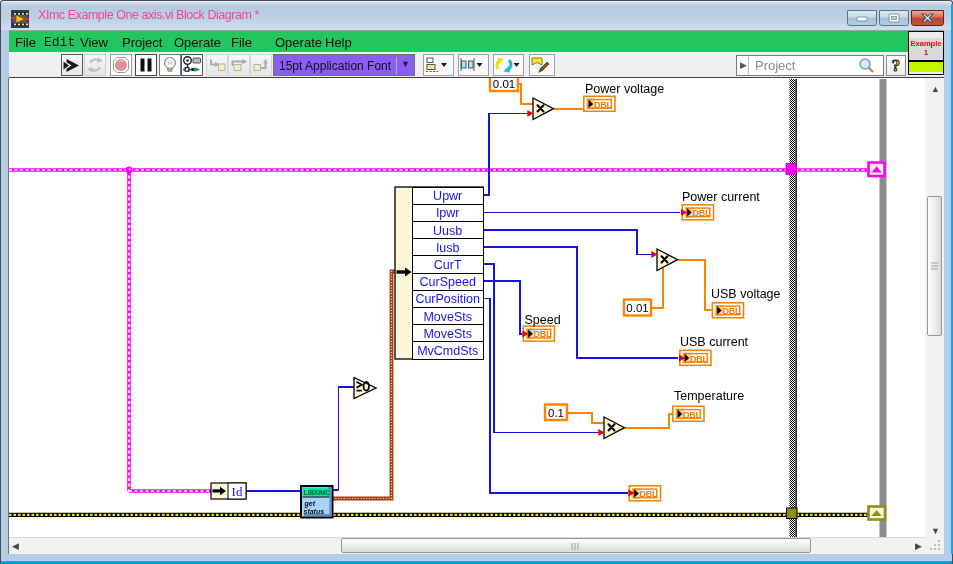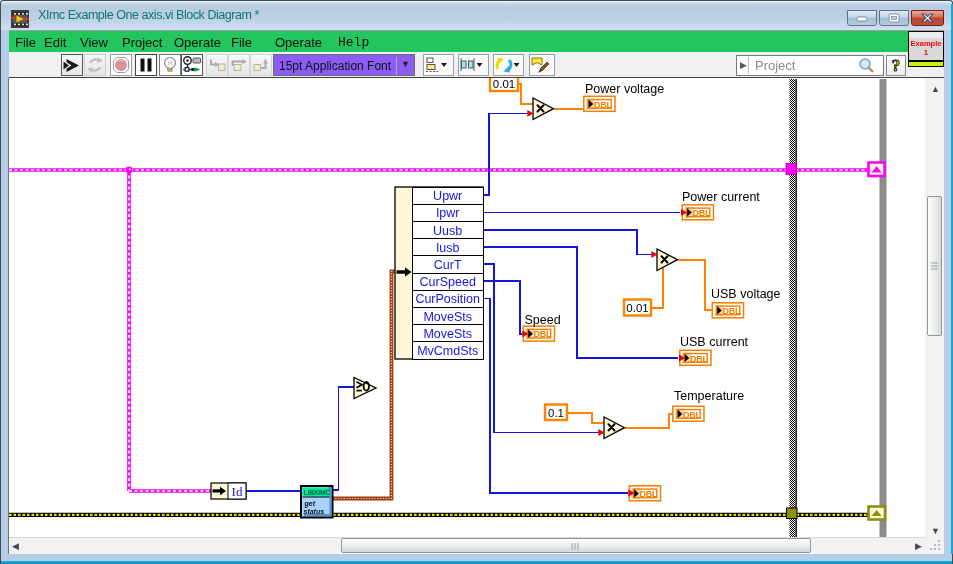--- a/index.html
+++ b/index.html
@@ -4,21 +4,21 @@
 <style>
   html,body{margin:0;padding:0;}
   #win{position:relative;width:953px;height:564px;font-family:"Liberation Sans",sans-serif;background:#fff;overflow:hidden;}
   .abs{position:absolute;}
   
   #titlebar{left:0;top:0;width:953px;height:30px;background:linear-gradient(#f2f6fb 0%,#c9d9ea 7%,#b7cce2 20%,#bdd0e5 60%,#d0deee 100%);border:1px solid #454c54;border-bottom:none;border-radius:3px 3px 0 0;box-sizing:border-box;}
   #frameL{left:0;top:30px;width:9px;height:524px;background:#b5cde7;border-left:1px solid #454c54;box-sizing:border-box;}
   #frameR{left:944px;top:30px;width:9px;height:524px;background:#b5cde7;}
   #frameB{left:0;top:554px;width:953px;height:10px;background:#b5cde7;border:1px solid #454c54;border-top:none;box-sizing:border-box;}
   #frameB2{left:1px;top:560.5px;width:951px;height:3px;background:linear-gradient(#19b2e2,#0c84b4);}
-  #titletext{left:38px;top:8px;font-size:12.5px;letter-spacing:-0.45px;color:#0f766e;white-space:pre;}
+  #titletext{left:38px;top:8px;font-size:12.5px;letter-spacing:-0.45px;color:#ec4899;white-space:pre;}
   
   .wbtn{top:10px;height:16px;border-radius:0 0 3px 3px;box-sizing:border-box;border:1px solid #5d7185;}
   #btnmin{left:847px;width:30px;background:linear-gradient(#dfeaf6,#c3d6e9 45%,#a9c0d9 50%,#b4cbe0);}
   #btnmax{left:879px;width:30px;background:linear-gradient(#dfeaf6,#c3d6e9 45%,#a9c0d9 50%,#b4cbe0);}
   #btncls{left:911px;width:33px;background:linear-gradient(#eda99a,#d86a55 45%,#bc4530 50%,#c4513a);border-color:#6e2014;}
   
   #menubar{left:9px;top:30px;width:935px;height:22px;background:#22c55e;border-top:1px solid #9aa0a6;box-sizing:border-box;}
   .mi{position:absolute;top:4px;font-size:13px;color:#111;}
   
   #toolbar{left:9px;top:52px;width:935px;height:26.5px;background:#eef0f1;border-bottom:2px solid #3f3f3f;box-sizing:border-box;}
@@ -69,27 +69,27 @@
       </svg>
   </div>
   <div class="abs wbtn" id="btncls">
     <svg width="31" height="14">
         <path d="M10 3 L13 3 L15.5 5.5 L18 3 L21 3 L17 7 L21 11 L18 11 L15.5 8.5 L13 11 L10 11 L14 7 Z" fill="#fff" stroke="#3d5a78" stroke-width="1.1"></path>
       </svg>
   </div>
 
   <div class="abs" id="menubar">
     <span class="mi" style="left:6px;">File</span>
-    <span class="mi" style="left:35px;">Edit</span>
+    <span class="mi" style="left:35px;font-family:Liberation Mono, monospace;">Edit</span>
     <span class="mi" style="left:71px;">View</span>
     <span class="mi" style="left:113px;">Project</span>
     <span class="mi" style="left:165px;">Operate</span>
     <span class="mi" style="left:222px;">File</span>
     <span class="mi" style="left:266px;">Operate</span>
-    <span class="mi" style="left:329px;font-family:Liberation Mono, monospace;">Help</span>
+    <span class="mi" style="left:316px;">Help</span>
   </div>
 
   <div class="abs" id="toolbar">
     <div class="tbtn" style="left:52px;border-color:#555;">
       <svg width="20" height="20">
           <polygon points="1.5,6.5 7,10.5 1.5,14.5" fill="#1a1a1a"></polygon>
           <polygon points="4.5,4 17,10.5 4.5,17 4.5,13.8 9.5,10.5 4.5,7.2" fill="#1a1a1a"></polygon>
         </svg>
     </div>
     <div class="tbtn" style="left:75px;border-color:#cbcdcf;">
@@ -203,21 +203,21 @@
           <line x1="12.5" y1="11.5" x2="17" y2="16" stroke="#c08a50" stroke-width="2.4"></line>
         </svg>
     </div>
     <div class="abs" style="left:877px;top:3px;width:20px;height:21px;background:linear-gradient(#fdfdfd,#ededed);border:1px solid #8a8a8a;box-sizing:border-box;">
       <svg width="18" height="19">
           <text x="9" y="15" text-anchor="middle" font-family="Liberation Serif, serif" font-size="17" font-weight="bold" fill="#f2d800" stroke="#111" stroke-width="0.9">?</text>
         </svg>
     </div>
   </div>
 
-  <div class="abs" style="left:908px;top:31px;width:36px;height:36px;border:1px solid #0a0a0a;background:#ececec;box-sizing:border-box;overflow:hidden;">
+  <div class="abs" style="left:908px;top:31px;width:36px;height:44px;border:1px solid #0a0a0a;background:#ececec;box-sizing:border-box;overflow:hidden;">
     <div style="position:absolute;left:0;top:6px;width:34px;height:22px;background:#d9d9d9;"></div>
     <div style="position:absolute;left:0;top:7px;width:34px;text-align:center;font-size:7.5px;font-weight:bold;color:#f00;">Example</div>
     <div style="position:absolute;left:0;top:16px;width:34px;text-align:center;font-size:8px;font-weight:bold;color:#f00;">1</div>
     <div style="position:absolute;left:0;top:28px;width:34px;height:2px;background:#000;"></div>
     <div style="position:absolute;left:0;top:30px;width:34px;height:10px;background:#c8f400;"></div>
     <div style="position:absolute;left:0;top:30.5px;width:34px;text-align:center;font-size:8.5px;font-weight:bold;color:#000;padding-left:38px;">XImc</div>
   </div>
 
   <div class="abs" id="diag">
   <svg width="953" height="564" style="position:absolute;left:-9px;top:-78px;">

